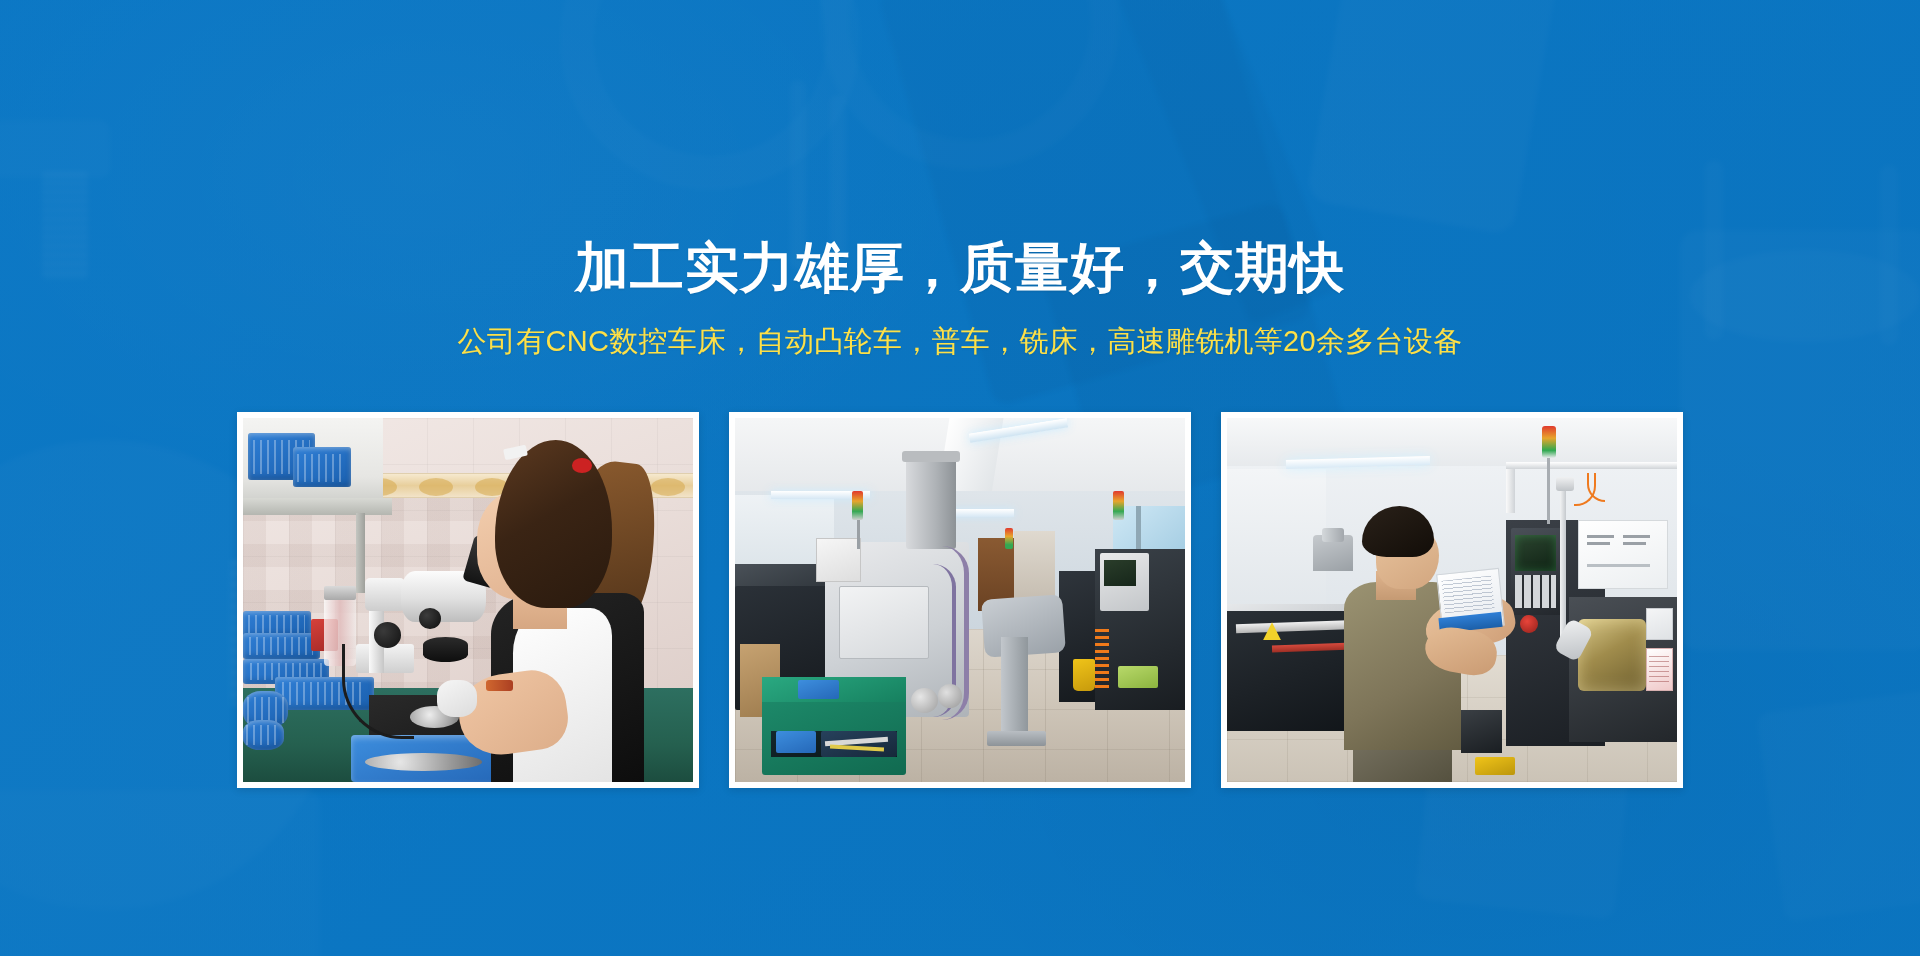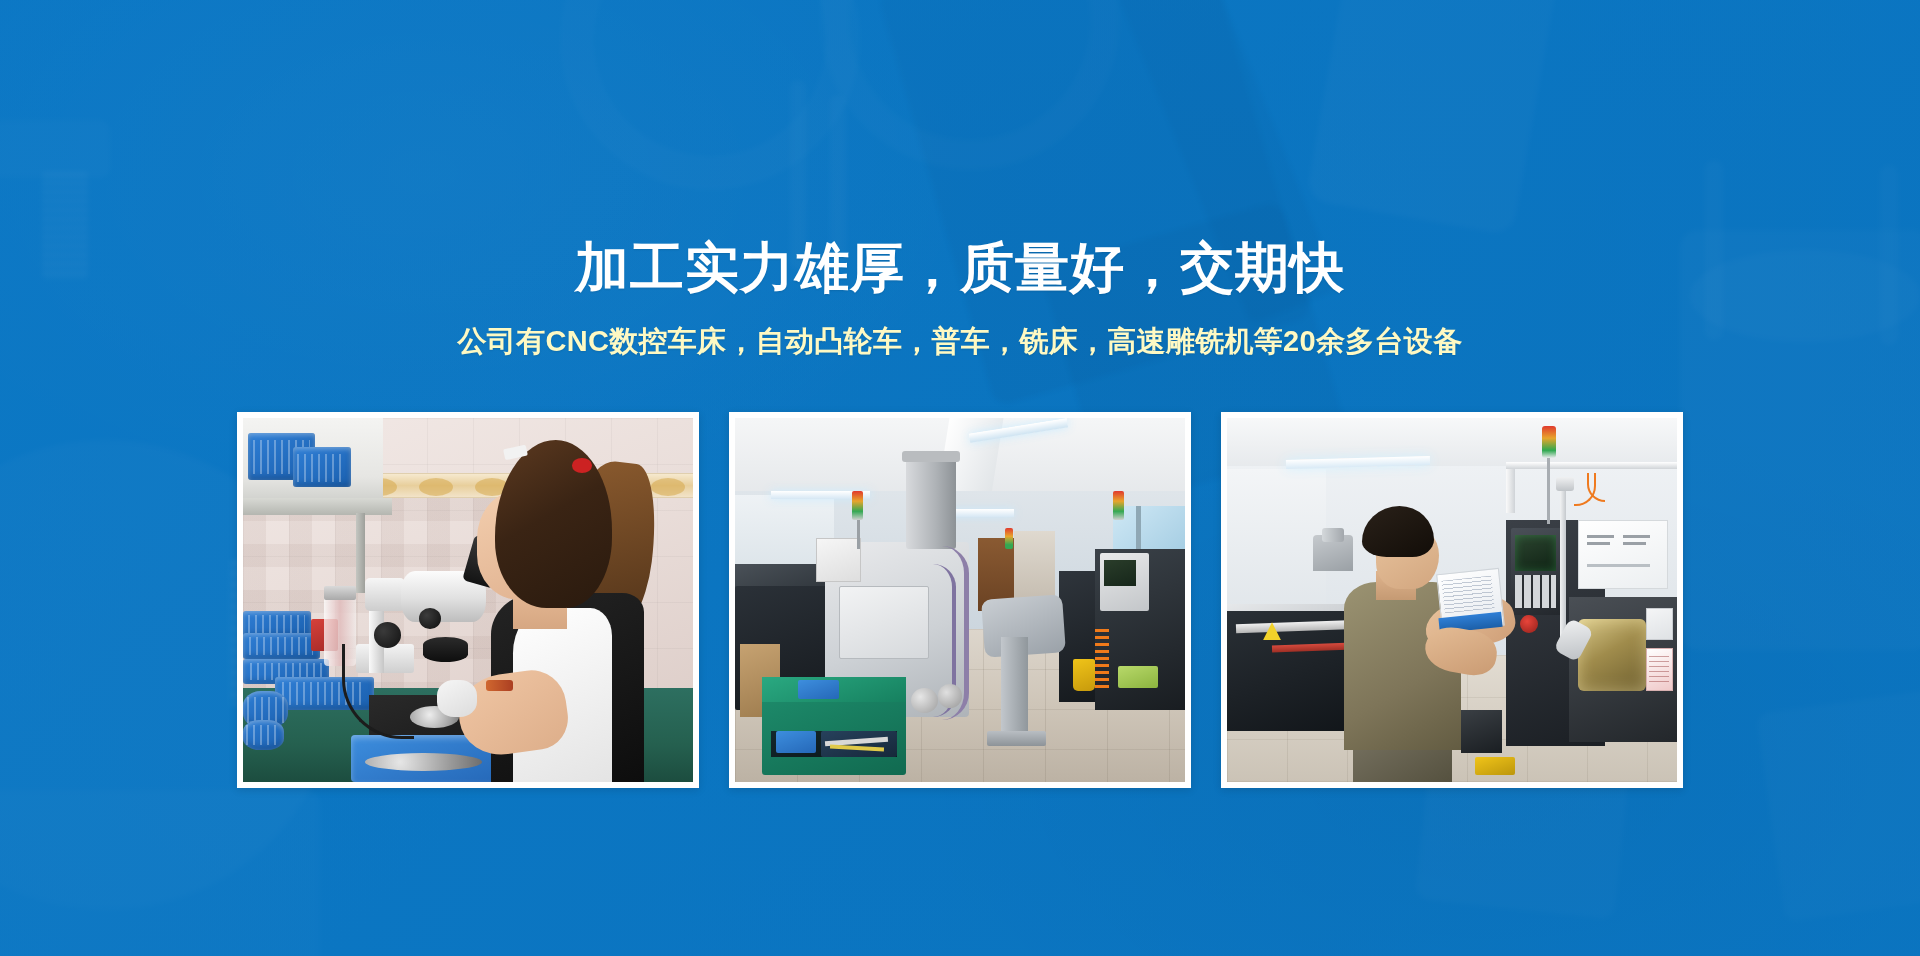--- a/index.html
+++ b/index.html
@@ -118,23 +118,23 @@
     font-weight:bold;
     letter-spacing:1px;
     line-height:1.08;
     text-align:right;
     white-space:nowrap;
     text-shadow:0 1px 2px rgba(0,0,0,.10);
   }
 
   .subhead {
     margin-top:26px;
-    color:#fef9c3;
+    color:#fde047;
     font-size:29px;
-    font-weight:bold;
+    font-weight:normal;
     letter-spacing:.3px;
     text-align:left;
     white-space:nowrap;
     text-shadow:0 1px 2px rgba(0,0,0,.10);
   }
 
   .gallery {
     margin-top:50px;
     display:flex;
     gap:30px;

